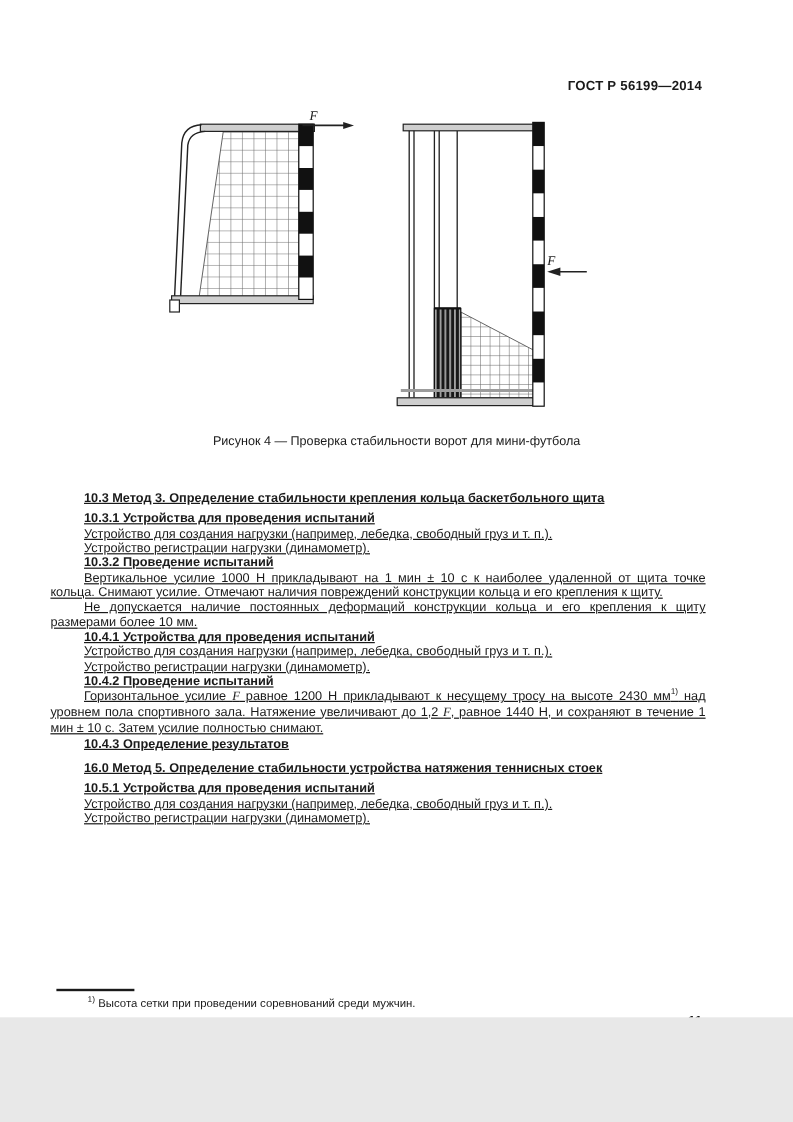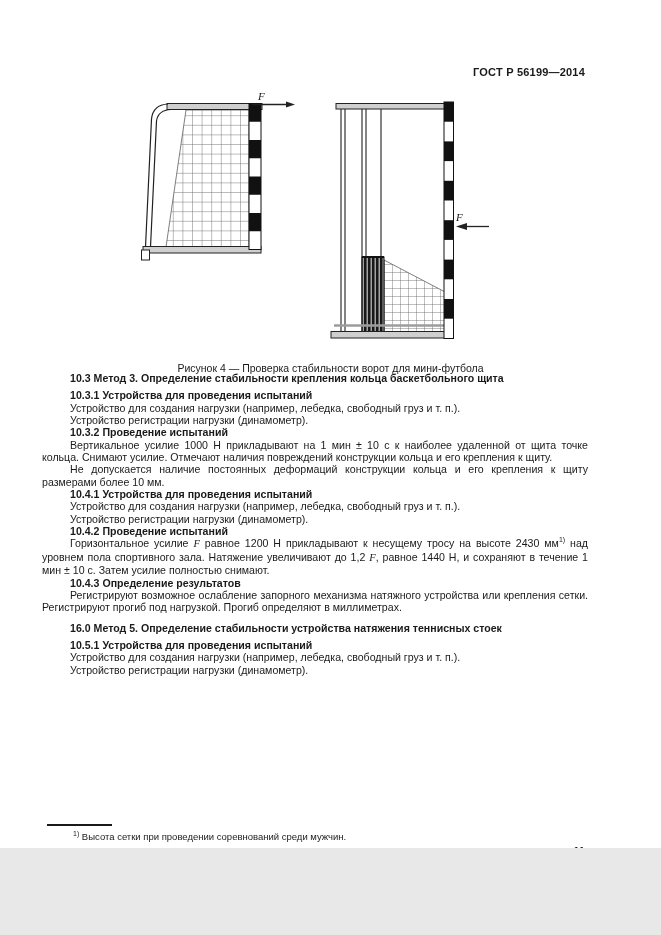--- a/index.html
+++ b/index.html
@@ -11,22 +11,22 @@
   .doc-header {
     position:absolute; top:66px; right:76px;
     font-size:11px; font-weight:bold; letter-spacing:0.2px;
   }
   .figure-svg { position:absolute; top:0; left:0; }
   .figure-caption {
     position:absolute; top:362px; left:0; width:661px;
     text-align:center; font-size:10.5px;
   }
   .body-text {
-    position:absolute; top:372px; left:42px; width:546px;
-    font-size:10.6px; line-height:12.35px; text-align:justify;
+    position:absolute; top:409px; left:42px; width:546px;
+    font-size:10.6px; line-height:12.35px; text-align:justify;text-decoration:underline;
   }
   .body-text .p  { text-indent:28px; margin:0; }
   .body-text .h3 { font-weight:bold; text-indent:28px; margin:0; }
   .body-text .h2 { font-weight:bold; padding-left:28px; margin:8px 0 5px 0; text-align:justify; }
   .body-text .h2:first-child { margin-top:0; }
   .body-text sup, .footnote sup { font-size:7px; line-height:0; vertical-align:super; }
   .run-italic { font-style:italic; font-family:"Liberation Serif", serif; }
   .footnote-rule { position:absolute; left:47px; top:824px; width:65px; height:2px; background:#1a1a1a; }
   .footnote { position:absolute; left:73px; top:831px; width:520px; font-size:9.5px; }
   .page-number { position:absolute; top:845px; right:76px; font-size:11px; font-weight:bold; }
@@ -109,21 +109,20 @@
       <div class="p">Устройство регистрации нагрузки (динамометр).</div>
       <div class="h3">10.3.2 Проведение испытаний</div>
       <div class="p">Вертикальное усилие 1000 Н прикладывают на 1 мин ± 10 с к наиболее удаленной от щита точке кольца. Снимают усилие. Отмечают наличия повреждений конструкции кольца и его крепления к щиту.</div>
       <div class="p">Не допускается наличие постоянных деформаций конструкции кольца и его крепления к щиту размерами более 10 мм.</div>
       <div class="h3">10.4.1 Устройства для проведения испытаний</div>
       <div class="p">Устройство для создания нагрузки (например, лебедка, свободный груз и т. п.).</div>
       <div class="p">Устройство регистрации нагрузки (динамометр).</div>
       <div class="h3">10.4.2 Проведение испытаний</div>
       <div class="p"><span>Горизонтальное усилие </span><span class="run-italic">F</span><span> равное 1200 Н прикладывают к несущему тросу на высоте 2430 мм</span><sup>1)</sup><span> над уровнем пола спортивного зала. Натяжение увеличивают до 1,2 </span><span class="run-italic">F</span><span>, равное 1440 Н, и сохраняют в течение 1 мин ± 10 с. Затем усилие полностью снимают.</span></div>
       <div class="h3">10.4.3 Определение результатов</div>
-      <div class="p">Регистрируют возможное ослабление запорного механизма натяжного устройства или крепления сетки. Регистрируют прогиб под нагрузкой. Прогиб определяют в миллиметрах.</div>
       <div class="h2">16.0 Метод 5. Определение стабильности устройства натяжения теннисных стоек</div>
       <div class="h3">10.5.1 Устройства для проведения испытаний</div>
       <div class="p">Устройство для создания нагрузки (например, лебедка, свободный груз и т. п.).</div>
       <div class="p">Устройство регистрации нагрузки (динамометр).</div>
     </div>
 
   <div class="footnote-rule"></div>
   <div class="footnote"><sup>1)</sup><span> Высота сетки при проведении соревнований среди мужчин.</span></div>
 
   <div class="page-number">11</div>

